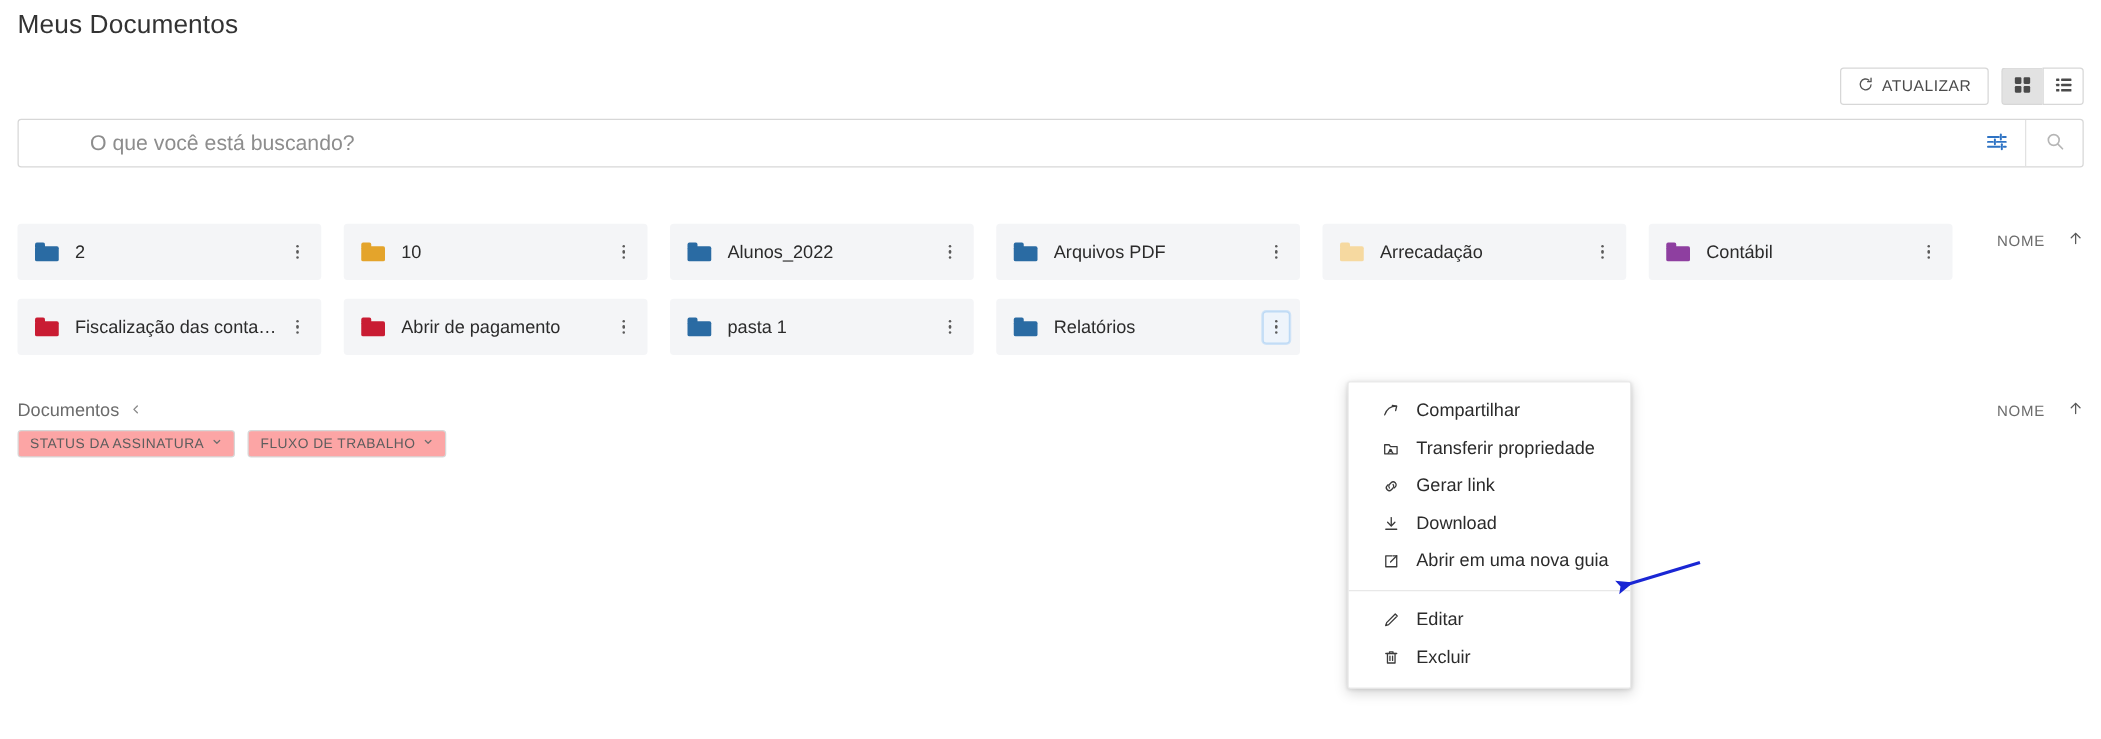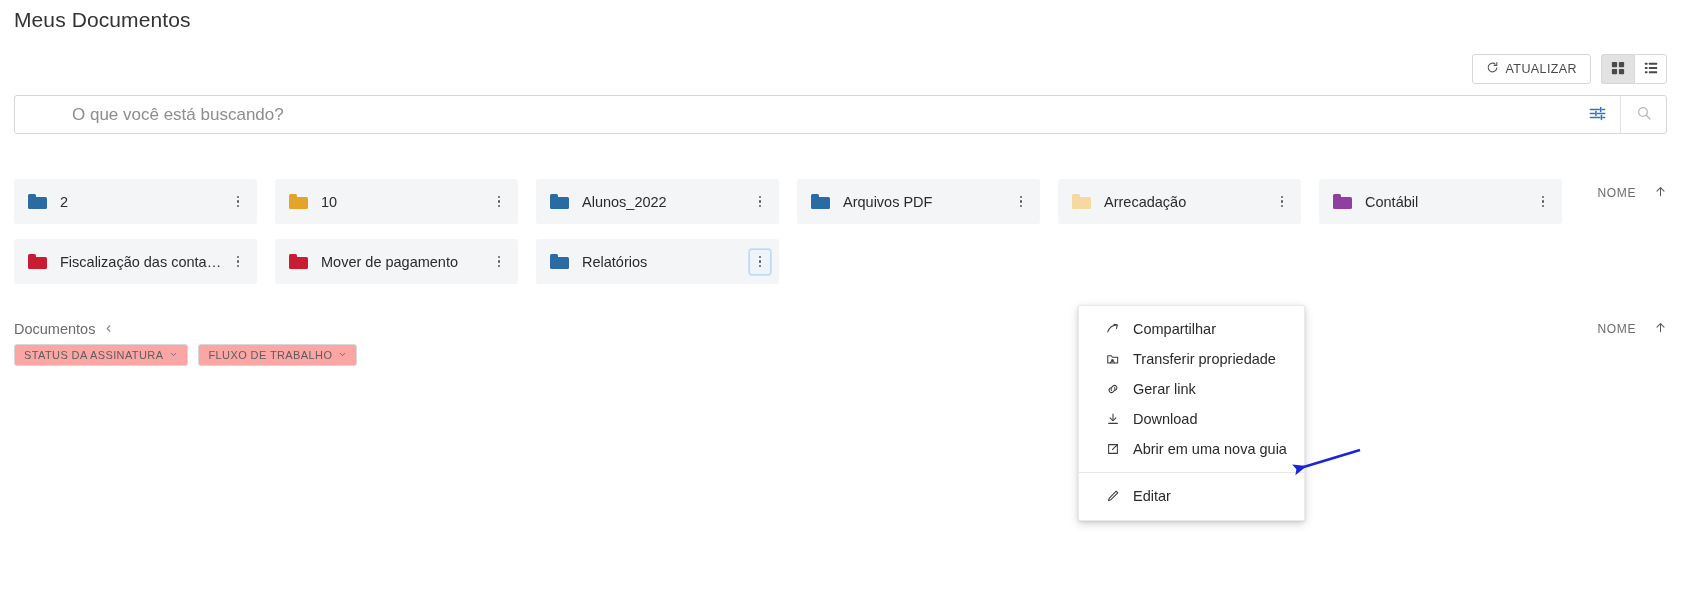--- a/index.html
+++ b/index.html
@@ -318,21 +318,33 @@
           <i></i>
           <i></i>
           <i></i>
         </button>
       </div>
       <div class="card">
         <span class="folder-ico">
           <span class="tab" style="background:#c91c33"></span>
           <span class="body" style="background:#c91c33"></span>
         </span>
-        <span class="fname">Mover de pagamento</span>
+        <span class="fname">Abrir de pagamento</span>
+        <button class="kebab">
+          <i></i>
+          <i></i>
+          <i></i>
+        </button>
+      </div>
+      <div class="card">
+        <span class="folder-ico">
+          <span class="tab" style="background:#2a6ba3"></span>
+          <span class="body" style="background:#2a6ba3"></span>
+        </span>
+        <span class="fname">pasta 1</span>
         <button class="kebab">
           <i></i>
           <i></i>
           <i></i>
         </button>
       </div>
       <div class="card">
         <span class="folder-ico">
           <span class="tab" style="background:#2a6ba3"></span>
           <span class="body" style="background:#2a6ba3"></span>
@@ -432,20 +444,32 @@
       </div>
       <div class="ctx-sep"></div>
       <div class="ctx-item">
         <span class="ctx-ico">
           <svg width="14" height="14" viewBox="0 0 24 24" fill="none" stroke="#3b3b3b" stroke-width="1.8" stroke-linecap="round" stroke-linejoin="round">
             <path d="M17.5 3.8l2.7 2.7L8.4 18.3 4.3 19.7l1.4-4.1z"></path>
           </svg>
         </span>
         <span>Editar</span>
       </div>
+      <div class="ctx-item">
+        <span class="ctx-ico">
+          <svg width="14" height="14" viewBox="0 0 24 24" fill="none" stroke="#3b3b3b" stroke-width="1.8" stroke-linecap="round" stroke-linejoin="round">
+            <polyline points="4.5 6.5 19.5 6.5"></polyline>
+            <path d="M6.8 6.5v13h10.4v-13"></path>
+            <path d="M9.6 6.5V4.2h4.8v2.3"></path>
+            <line x1="10.2" y1="10" x2="10.2" y2="16"></line>
+            <line x1="13.8" y1="10" x2="13.8" y2="16"></line>
+          </svg>
+        </span>
+        <span>Excluir</span>
+      </div>
     </div>
 
   <svg class="annotation" width="1681" height="591">
     <defs>
       <marker id="arrowhead" markerWidth="5.2" markerHeight="5.2" refX="3.9" refY="2.6" orient="auto">
         <polygon points="0,2.6 5.2,0.45 4.15,2.6 5.2,4.75" fill="#1a26d4"></polygon>
       </marker>
     </defs>
     <line x1="1360" y1="450" x2="1297" y2="469" stroke="#1a26d4" stroke-width="2.6" marker-end="url(#arrowhead)"></line>
   </svg>

